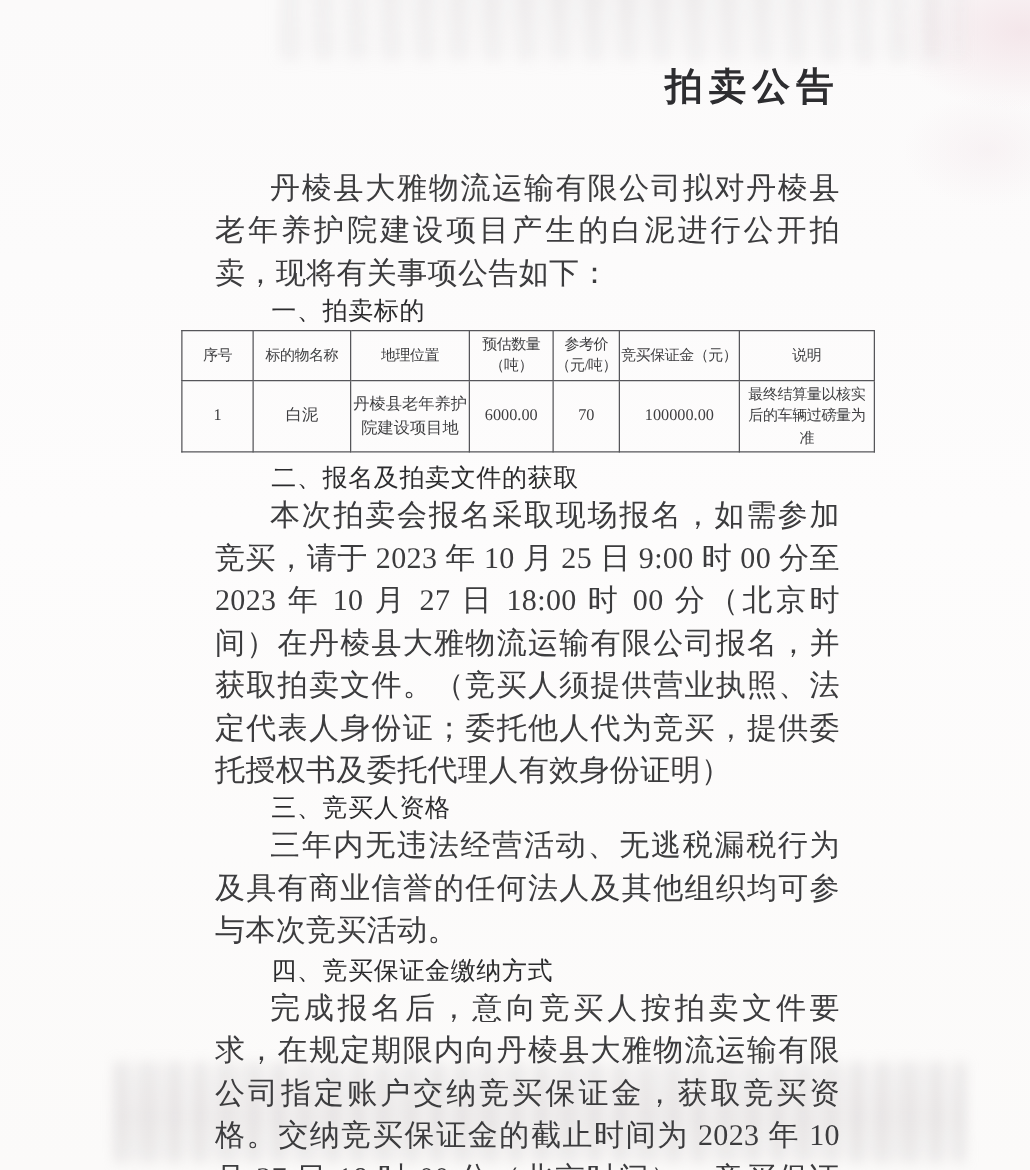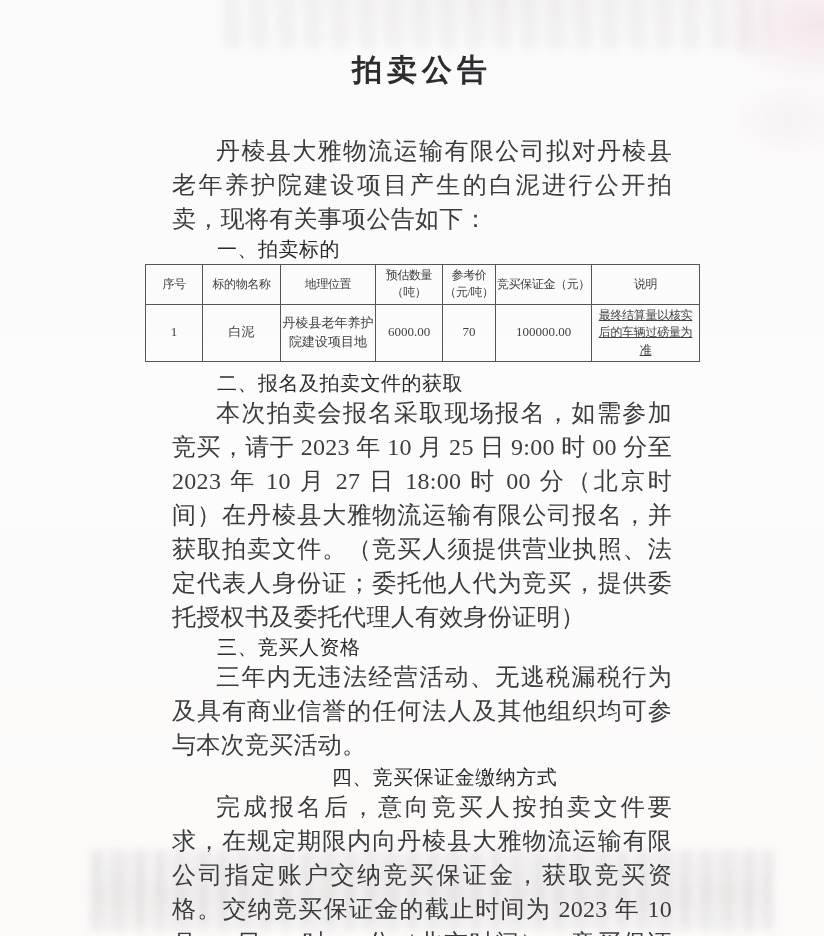--- a/index.html
+++ b/index.html
@@ -29,61 +29,61 @@
     background:
       repeating-linear-gradient(90deg, rgba(182,176,179,0.20) 0 11px, rgba(252,251,251,0) 11px 21px),
       repeating-linear-gradient(92deg, rgba(190,184,187,0.12) 0 7px, rgba(252,251,251,0) 7px 16px),
       linear-gradient(180deg, rgba(252,251,251,0) 0%, rgba(203,198,201,0.14) 55%, rgba(252,251,251,0) 100%);
     filter:blur(5px);
   }
   .content{position:absolute;left:172px;top:50px;width:500px;}
   .title{
     margin:0;
     font-size:30px;line-height:40px;font-weight:700;
-    letter-spacing:5px;text-align:center;
+    letter-spacing:5px;text-align:right;
     color:#2d2d30;
     font-family:"Liberation Serif", serif;
   }
   .para{
     margin:0;
     font-size:24px;line-height:34px;
     text-align:justify;text-indent:44px;
     letter-spacing:.3px;
     color:#3c3c3e;
   }
   .intro{margin-top:44px;}
   .heading{
     margin:0;padding-left:45px;
     font-size:20px;line-height:26px;font-weight:400;
     color:#2b2b2d;
     font-family:"Liberation Sans", sans-serif;
     letter-spacing:.5px;
   }
   .h-s2{margin-top:8px;}
   .h-s3{margin-top:0;}
-  .h-s4{margin-top:2px;text-align:center;}
+  .h-s4{margin-top:2px;}
   .auction-table{
     width:554px;
     margin:2px 0 0 -27px;
     border-collapse:collapse;
     table-layout:fixed;
     font-size:13px;line-height:1.45;
     color:#3f3f41;
     text-align:center;
   }
   .auction-table th,.auction-table td{
     border:1px solid #56565a;
     vertical-align:middle;
     padding:2px 1px;
     font-weight:normal;
   }
   .auction-table thead tr{height:33px;}
   .auction-table tbody tr{height:57px;}
   .auction-table th{font-size:12px;letter-spacing:-0.4px;}
-  .cell-note{font-size:12px;letter-spacing:-0.3px;text-decoration:underline;}
+  .cell-note{font-size:12px;letter-spacing:-0.3px;}
 </style>
 </head>
 <body>
 
 <div class="page">
   <div class="bleed bleed-top"></div>
   <div class="bleed bleed-bottom"></div>
 
   <div class="content">
     <h1 class="title">拍卖公告</h1>

